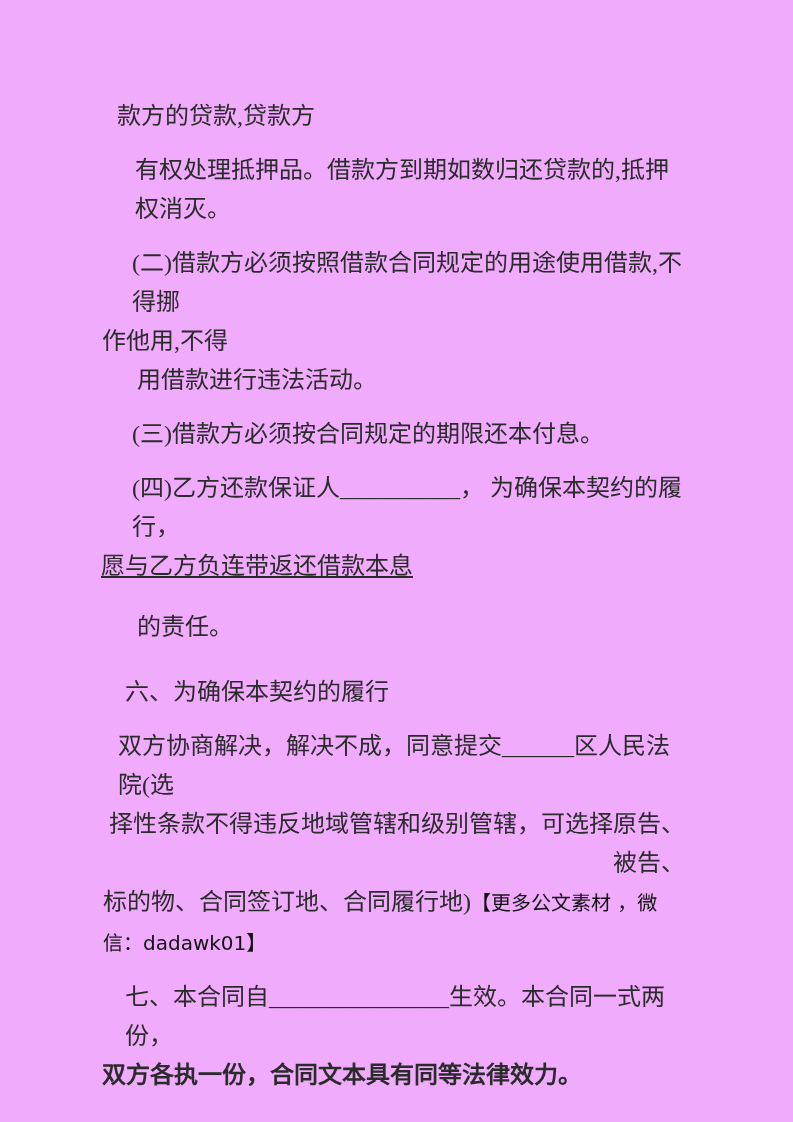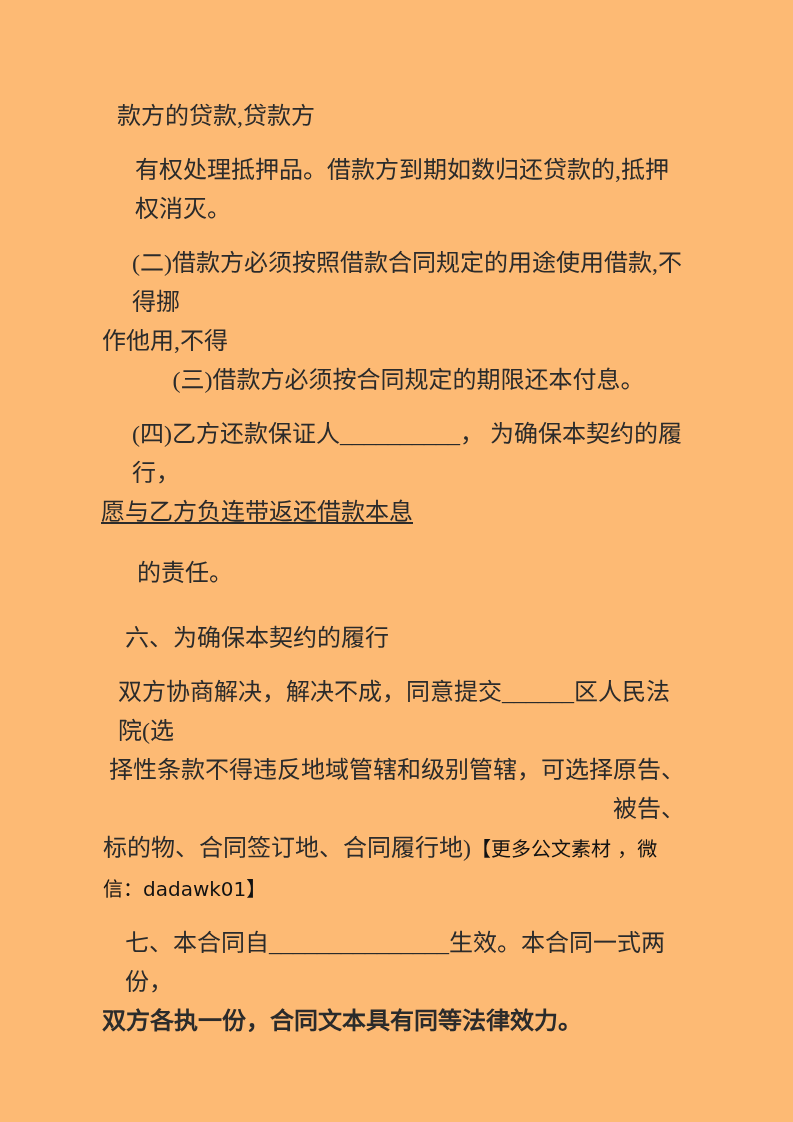--- a/index.html
+++ b/index.html
@@ -26,27 +26,28 @@
   .seg.body { font-family: "Liberation Serif", "DejaVu Serif", serif; }
   .seg.promo {
     font-family: "DejaVu Sans", "Liberation Sans", sans-serif;
     font-size: 20px;
     color: #121212;
   }
 </style>
 </head>
 <body>
 
-<div class="page" style="background: #fdba74;">
+<div class="page" style="background: #f0abfc;">
   <div id="doc-body">
       <div class="line" style="margin-left: 16px; margin-bottom: 15px; color: rgb(43, 43, 43);"><span class="seg body">款方的贷款,贷款方</span></div>
       <div class="line" style="margin-left: 34px; margin-bottom: 15px; color: rgb(43, 43, 43);"><span class="seg body">有权处理抵押品。借款方到期如数归还贷款的,抵押权消灭。</span></div>
       <div class="line" style="margin-left: 31px; margin-bottom: 0px; color: rgb(43, 43, 43);"><span class="seg body">(二)借款方必须按照借款合同规定的用途使用借款,不得挪</span></div>
       <div class="line" style="margin-left: 1px; color: rgb(43, 43, 43);"><span class="seg body">作他用,不得</span></div>
-      <div class="line" style="margin-left: 31px; margin-bottom: 15px; color: rgb(43, 43, 43); text-align: center;"><span class="seg body">(三)借款方必须按合同规定的期限还本付息。</span></div>
+      <div class="line" style="margin-left: 36px; margin-bottom: 15px; color: rgb(43, 43, 43);"><span class="seg body">用借款进行违法活动。</span></div>
+      <div class="line" style="margin-left: 31px; margin-bottom: 15px; color: rgb(43, 43, 43);"><span class="seg body">(三)借款方必须按合同规定的期限还本付息。</span></div>
       <div class="line" style="margin-left: 31px; margin-bottom: 0px; color: rgb(43, 43, 43);"><span class="seg body">(四)乙方还款保证人__________， 为确保本契约的履行，</span></div>
       <div class="line" style="margin-left: 0px; margin-bottom: 22px; color: rgb(43, 43, 43); text-decoration: underline;"><span class="seg body">愿与乙方负连带返还借款本息</span></div>
       <div class="line" style="margin-left: 36px; margin-bottom: 26px; color: rgb(43, 43, 43);"><span class="seg body">的责任。</span></div>
       <div class="line" style="margin-left: 24px; margin-bottom: 15px; color: rgb(43, 43, 43);"><span class="seg body">六、为确保本契约的履行</span></div>
       <div class="line" style="margin-left: 17px; margin-bottom: 0px; color: rgb(43, 43, 43);"><span class="seg body">双方协商解决，解决不成，同意提交______区人民法院(选</span></div>
       <div class="line" style="margin-left: 2px; margin-bottom: 0px; color: rgb(43, 43, 43); text-align: right;"><span class="seg body">择性条款不得违反地域管辖和级别管辖，可选择原告、被告、</span></div>
       <div class="line" style="margin-left: 2px; margin-bottom: 15px; color: rgb(43, 43, 43);"><span class="seg body">标的物、合同签订地、合同履行地)</span><span class="seg promo" style="color: rgb(18, 18, 18);">【更多公文素材 ，微信：dadawk01】</span></div>
       <div class="line" style="margin-left: 24px; margin-bottom: 0px; color: rgb(43, 43, 43);"><span class="seg body">七、本合同自_______________生效。本合同一式两份，</span></div>
       <div class="line" style="margin-left: 1px; margin-bottom: 15px; color: rgb(43, 43, 43); font-weight: bold;"><span class="seg body">双方各执一份，合同文本具有同等法律效力。</span></div>
       <div class="line" style="margin-left: 21px; margin-bottom: 15px; color: rgb(43, 43, 43);"></div>

